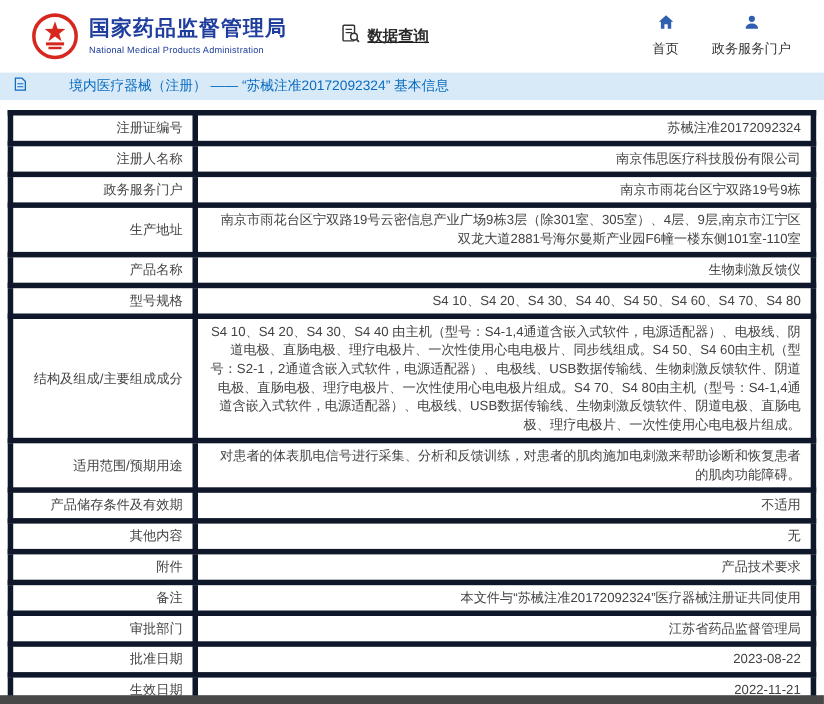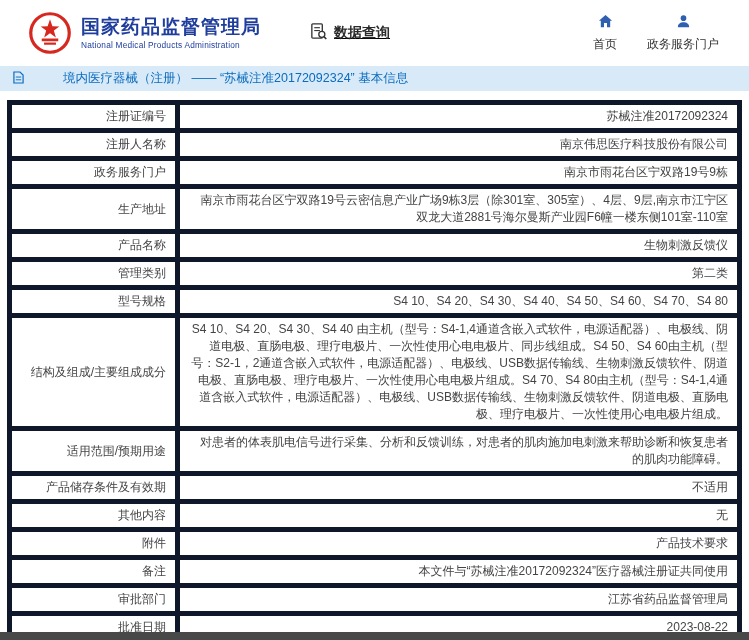--- a/index.html
+++ b/index.html
@@ -149,24 +149,20 @@
       </tr>
       <tr>
         <td class="label">生产地址</td>
         <td class="value">南京市雨花台区宁双路19号云密信息产业广场9栋3层（除301室、305室）、4层、9层,南京市江宁区双龙大道2881号海尔曼斯产业园F6幢一楼东侧101室-110室</td>
       </tr>
       <tr>
         <td class="label">产品名称</td>
         <td class="value">生物刺激反馈仪</td>
       </tr>
       <tr>
-        <td class="label">管理类别</td>
-        <td class="value">第二类</td>
-      </tr>
-      <tr>
         <td class="label">型号规格</td>
         <td class="value">S4 10、S4 20、S4 30、S4 40、S4 50、S4 60、S4 70、S4 80</td>
       </tr>
       <tr>
         <td class="label">结构及组成/主要组成成分</td>
         <td class="value">S4 10、S4 20、S4 30、S4 40 由主机（型号：S4-1,4通道含嵌入式软件，电源适配器）、电极线、阴道电极、直肠电极、理疗电极片、一次性使用心电电极片、同步线组成。S4 50、S4 60由主机（型号：S2-1，2通道含嵌入式软件，电源适配器）、电极线、USB数据传输线、生物刺激反馈软件、阴道电极、直肠电极、理疗电极片、一次性使用心电电极片组成。S4 70、S4 80由主机（型号：S4-1,4通道含嵌入式软件，电源适配器）、电极线、USB数据传输线、生物刺激反馈软件、阴道电极、直肠电极、理疗电极片、一次性使用心电电极片组成。</td>
       </tr>
       <tr>
         <td class="label">适用范围/预期用途</td>
         <td class="value">对患者的体表肌电信号进行采集、分析和反馈训练，对患者的肌肉施加电刺激来帮助诊断和恢复患者的肌肉功能障碍。</td>

